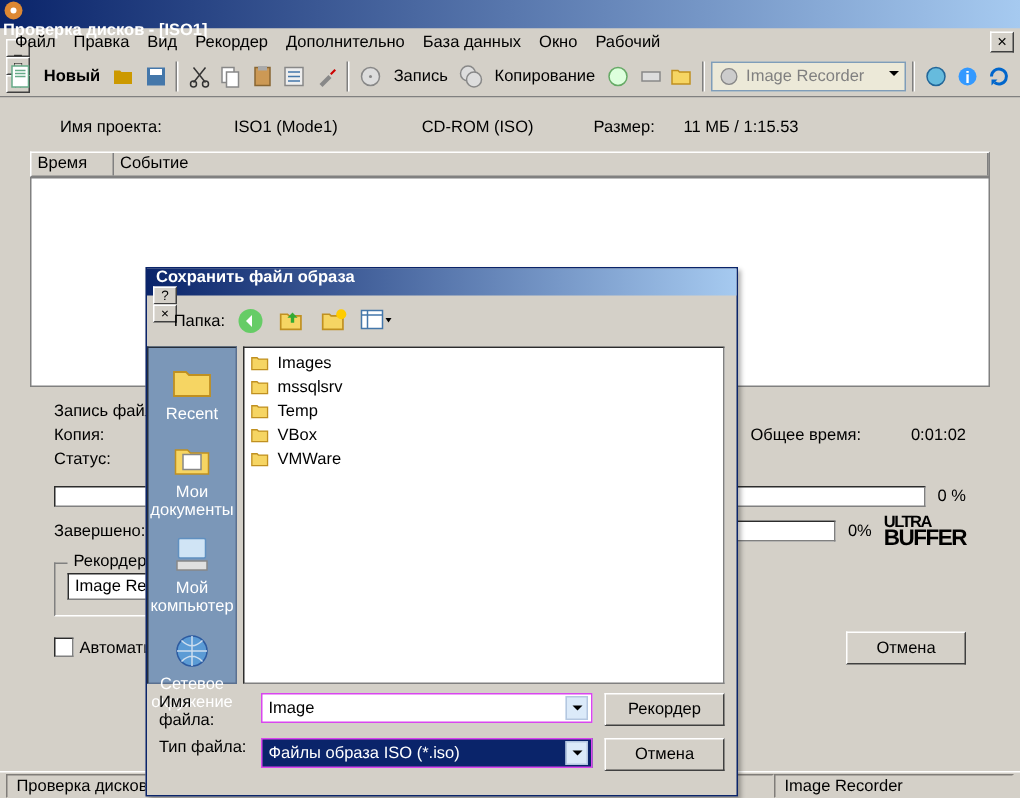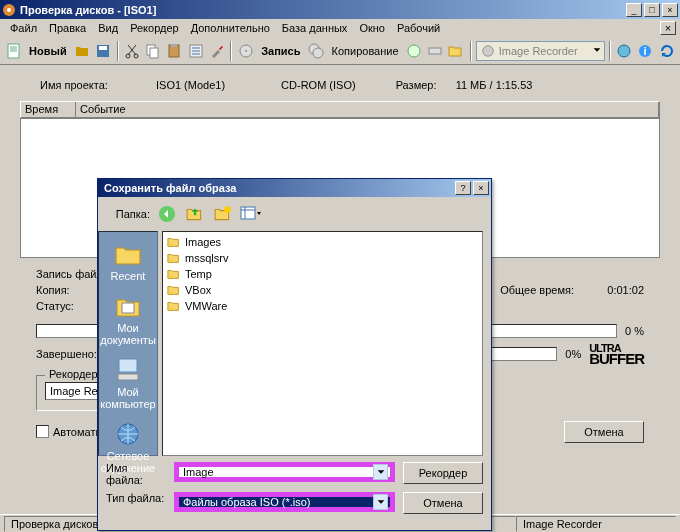--- a/index.html
+++ b/index.html
@@ -1,19 +1,19 @@
 <!DOCTYPE html>
 <html><head>
 <meta charset="utf-8">
 <style>
 * { box-sizing: border-box; margin: 0; padding: 0; font-family: Tahoma, sans-serif; font-size: 11px; }
 body { background: #d4d0c8; width: 680px; height: 532px; overflow: hidden; position: relative; }
 
 
-.titlebar { background: linear-gradient(to right, #0a246a, #a6caf0); height: 19px; display: flex; align-items: center; padding: 0 2px; color: #fff; }
+.titlebar { background: linear-gradient(to right, #0a246a, #a6caf0); height: 19px; display: flex; align-items: flex-start; padding: 0 2px; color: #fff; flex-direction: column; }
 .titlebar .icon { width: 14px; height: 14px; margin-right: 4px; }
 .titlebar .title { flex: 1; font-weight: bold; }
 .titlebar .wbtn { width: 16px; height: 14px; background: #d4d0c8; border: 1px solid #fff; border-right-color: #404040; border-bottom-color: #404040; margin-left: 2px; display: flex; align-items: center; justify-content: center; font-size: 9px; color: #000; cursor: default; }
 
 .menubar { background: #d4d0c8; height: 18px; display: flex; align-items: center; padding: 0 4px; }
 .menubar span { padding: 2px 6px; cursor: default; }
 .menubar .mdi-close { margin-left: auto; width: 16px; height: 14px; background:#d4d0c8; border:1px solid #fff; border-right-color:#404040; border-bottom-color:#404040; display:flex; align-items:center; justify-content:center; }
 
 .toolbar { background: #d4d0c8; height: 28px; display: flex; align-items: center; padding: 2px 4px; border-bottom: 1px solid #808080; gap: 2px; }
 .tbtn { width: 22px; height: 22px; display: flex; align-items: center; justify-content: center; border: 1px solid transparent; cursor: default; }
@@ -68,21 +68,21 @@
 .places { width: 60px; background: #7b97b8; display: flex; flex-direction: column; align-items: center; padding: 4px 0; gap: 2px; border: 1px inset #5a7090; }
 .place { display: flex; flex-direction: column; align-items: center; color: #fff; font-size: 10px; padding: 4px 2px; text-align: center; cursor: default; gap: 2px; }
 .place svg { width: 28px; height: 28px; }
 .file-pane { flex: 1; background: #fff; border: 1px inset #808080; margin: 0 8px 0 4px; padding: 2px; }
 .folder-item { display: flex; align-items: center; gap: 4px; padding: 1px 2px; cursor: default; }
 .folder-item svg { width: 14px; height: 14px; }
 
 .dialog-bottom { padding: 6px 8px 10px 8px; }
 .dr { display: flex; align-items: flex-start; gap: 8px; margin-bottom: 6px; }
 .dr .lab { width: 60px; }
-.dr .fld { flex: 1; height: 20px; border: 5px solid #d946ef; display: flex; align-items: center; padding: 0 2px 0 4px; gap: 17px; }
+.dr .fld { flex: 1; height: 20px; border: 1px solid #d946ef; display: flex; align-items: center; padding: 0 2px 0 4px; gap: 17px; }
 .dr .fld.white { background: #fff; }
 .dr .fld.sel { background: #0a246a; color: #fff; }
 .dr .fld .dd { margin-left: auto; width: 15px; height: 16px; background: #dbeaf9; border: 1px solid #b4c7e0; display:flex;align-items:center;justify-content:center;color:#000; }
 .dr .btn { width: 72px; }
 </style>
 </head>
 <body>
 
 <svg width="0" height="0" style="position:absolute">
 <defs>
@@ -194,21 +194,21 @@
         <path fill="#c00" d="M10 6l3-3 1 1-3 3z"></path>
       </svg>
     </span>
   <span class="tsep"></span>
   <span class="tbtn">
       <svg viewBox="0 0 16 16">
         <circle cx="8" cy="8" r="6" fill="#ddd" stroke="#888"></circle>
         <circle cx="8" cy="8" r="1" fill="#888"></circle>
       </svg>
     </span>
-  <span class="tlabel" style="font-weight:bold">Запись</span>
+  <span class="tlabel" style="font-weight:normal">Запись</span>
   <span class="tbtn">
       <svg viewBox="0 0 16 16">
         <circle cx="6" cy="6" r="5" fill="#ddd" stroke="#888"></circle>
         <circle cx="10" cy="10" r="5" fill="#ddd" stroke="#888"></circle>
       </svg>
     </span>
   <span class="tlabel" style="font-weight:normal">Копирование</span>
   <span class="tbtn">
       <svg viewBox="0 0 16 16">
         <circle cx="8" cy="8" r="6" fill="#dfd" stroke="#6a6"></circle>

